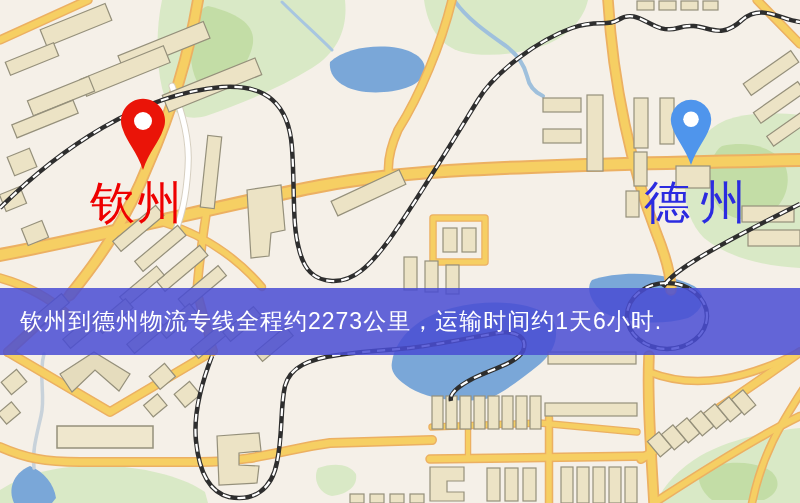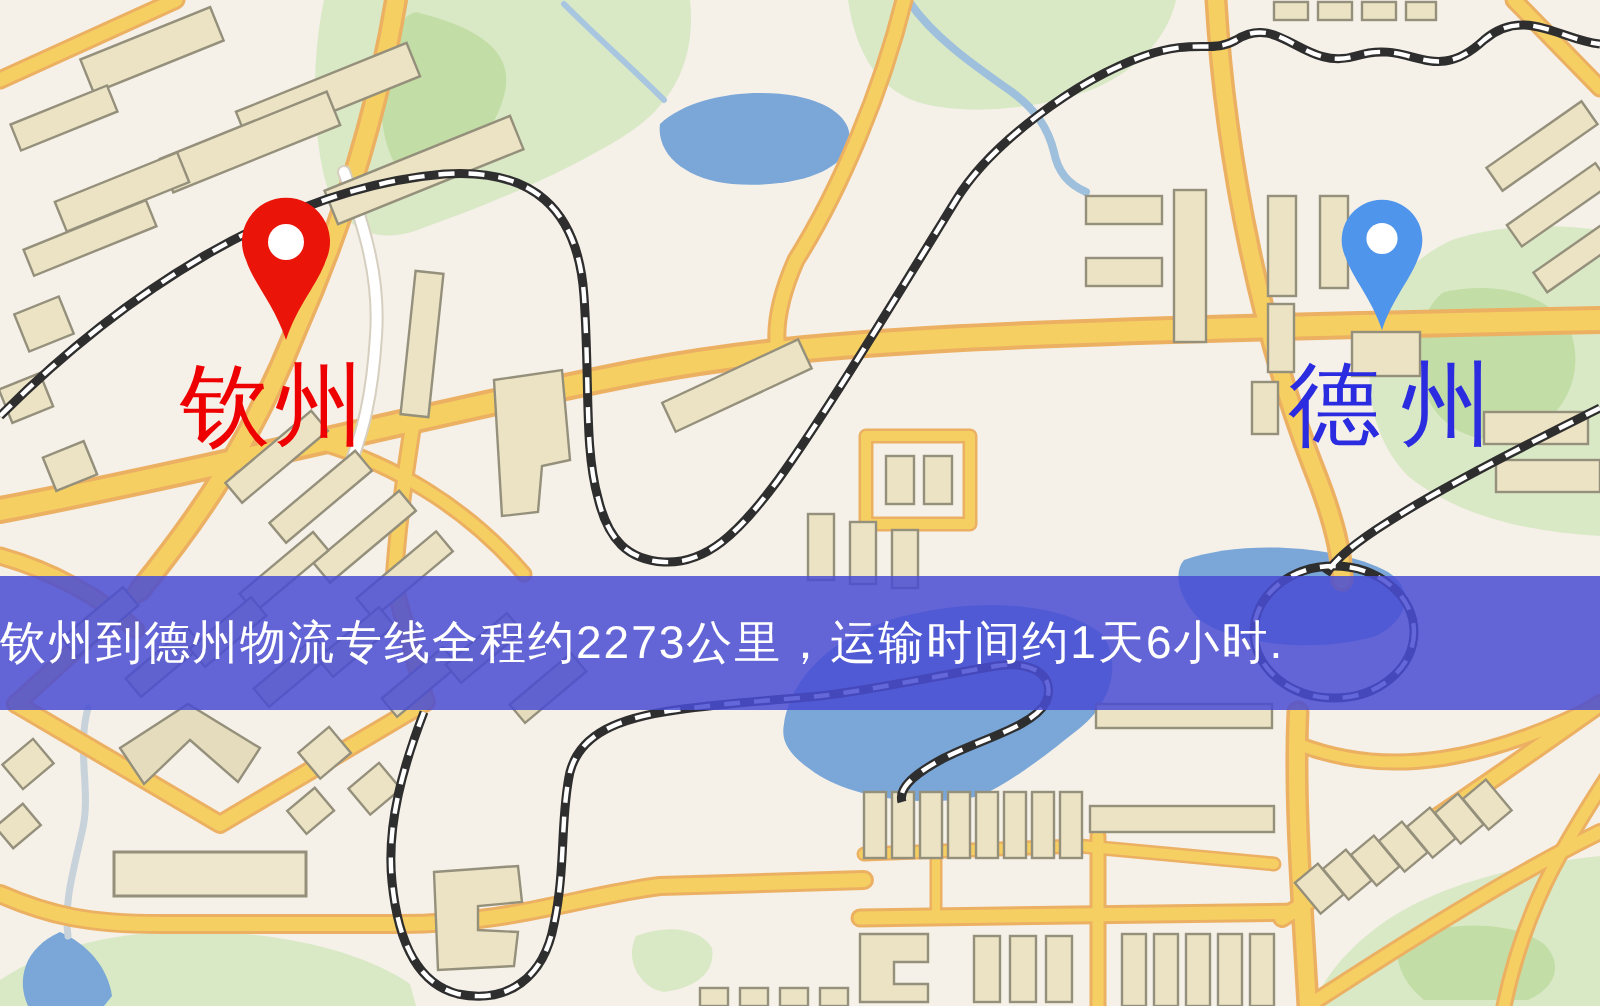--- a/index.html
+++ b/index.html
@@ -14,21 +14,21 @@
     position:absolute;text-align:center;font-weight:400;
     font-family:"Liberation Serif","DejaVu Serif",serif;
     white-space:nowrap;line-height:1;user-select:none;
   }
   .origin-label{left:62px;top:181px;width:150px;font-size:45px;color:#ee0000;letter-spacing:2px;}
   .dest-label{left:622px;top:180px;width:156px;font-size:46px;color:#2b2be0;letter-spacing:10px;}
   .banner{
     position:absolute;left:0;top:288px;width:800px;height:67px;
     background:rgba(73,76,211,0.85);
     color:#ffffff;font-size:23px;line-height:67px;
-    box-sizing:border-box;letter-spacing:1px;
+    padding-left:20px;box-sizing:border-box;letter-spacing:1px;
     font-family:"Liberation Sans",sans-serif;white-space:nowrap;
   }
 </style>
 </head>
 <body>
 
 <div class="map-root">
 
   <svg width="800" height="503" viewBox="0 0 800 503">
     <defs>

